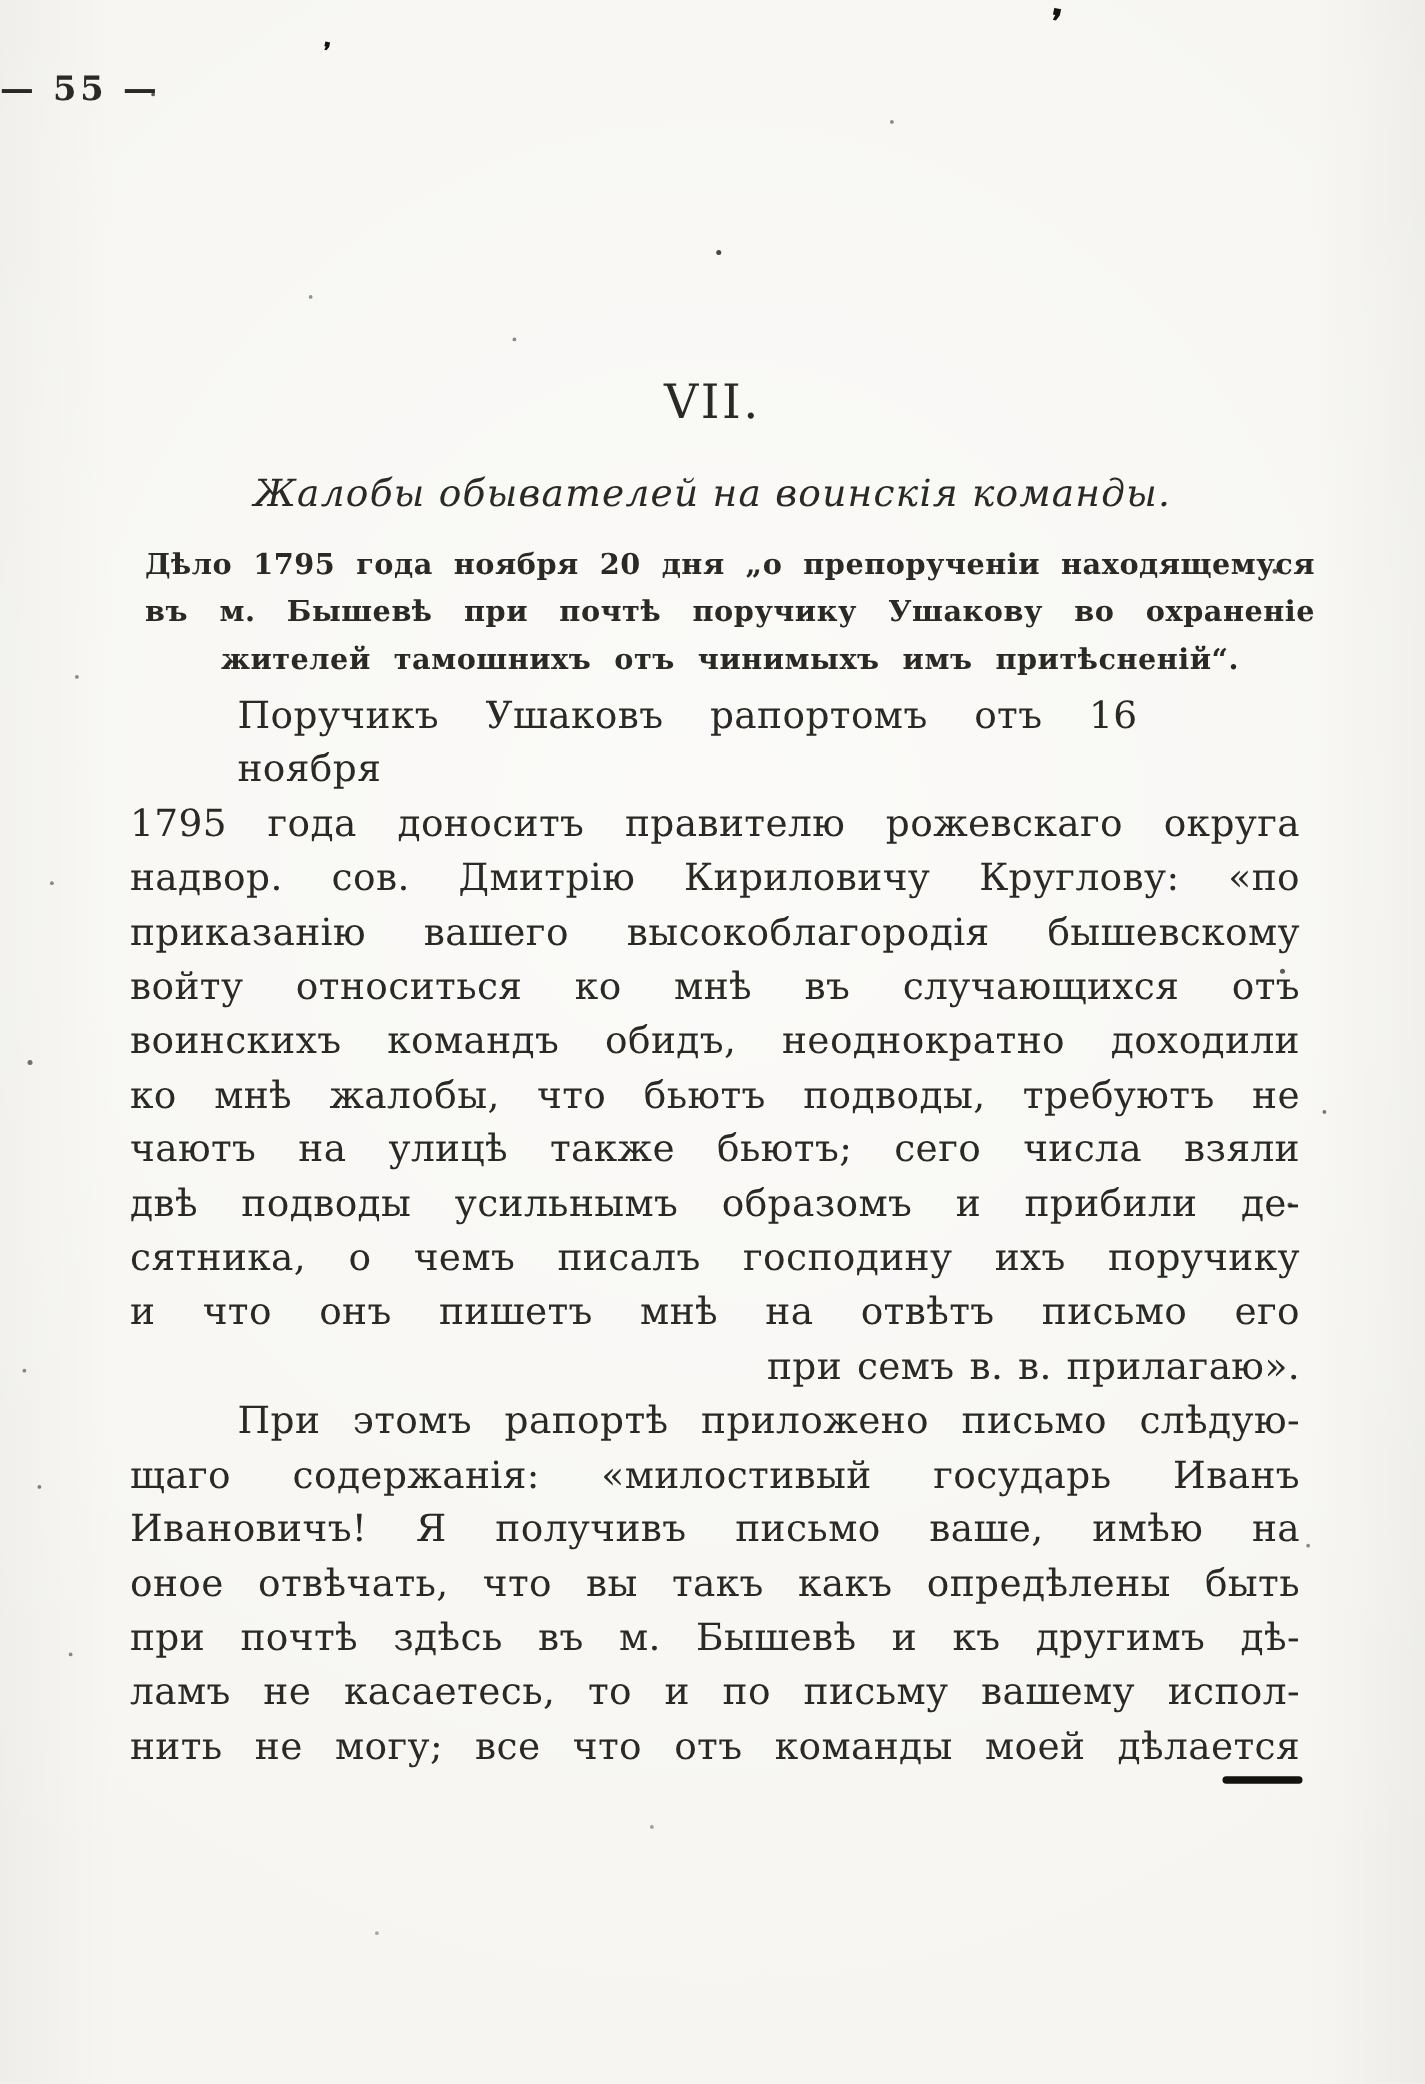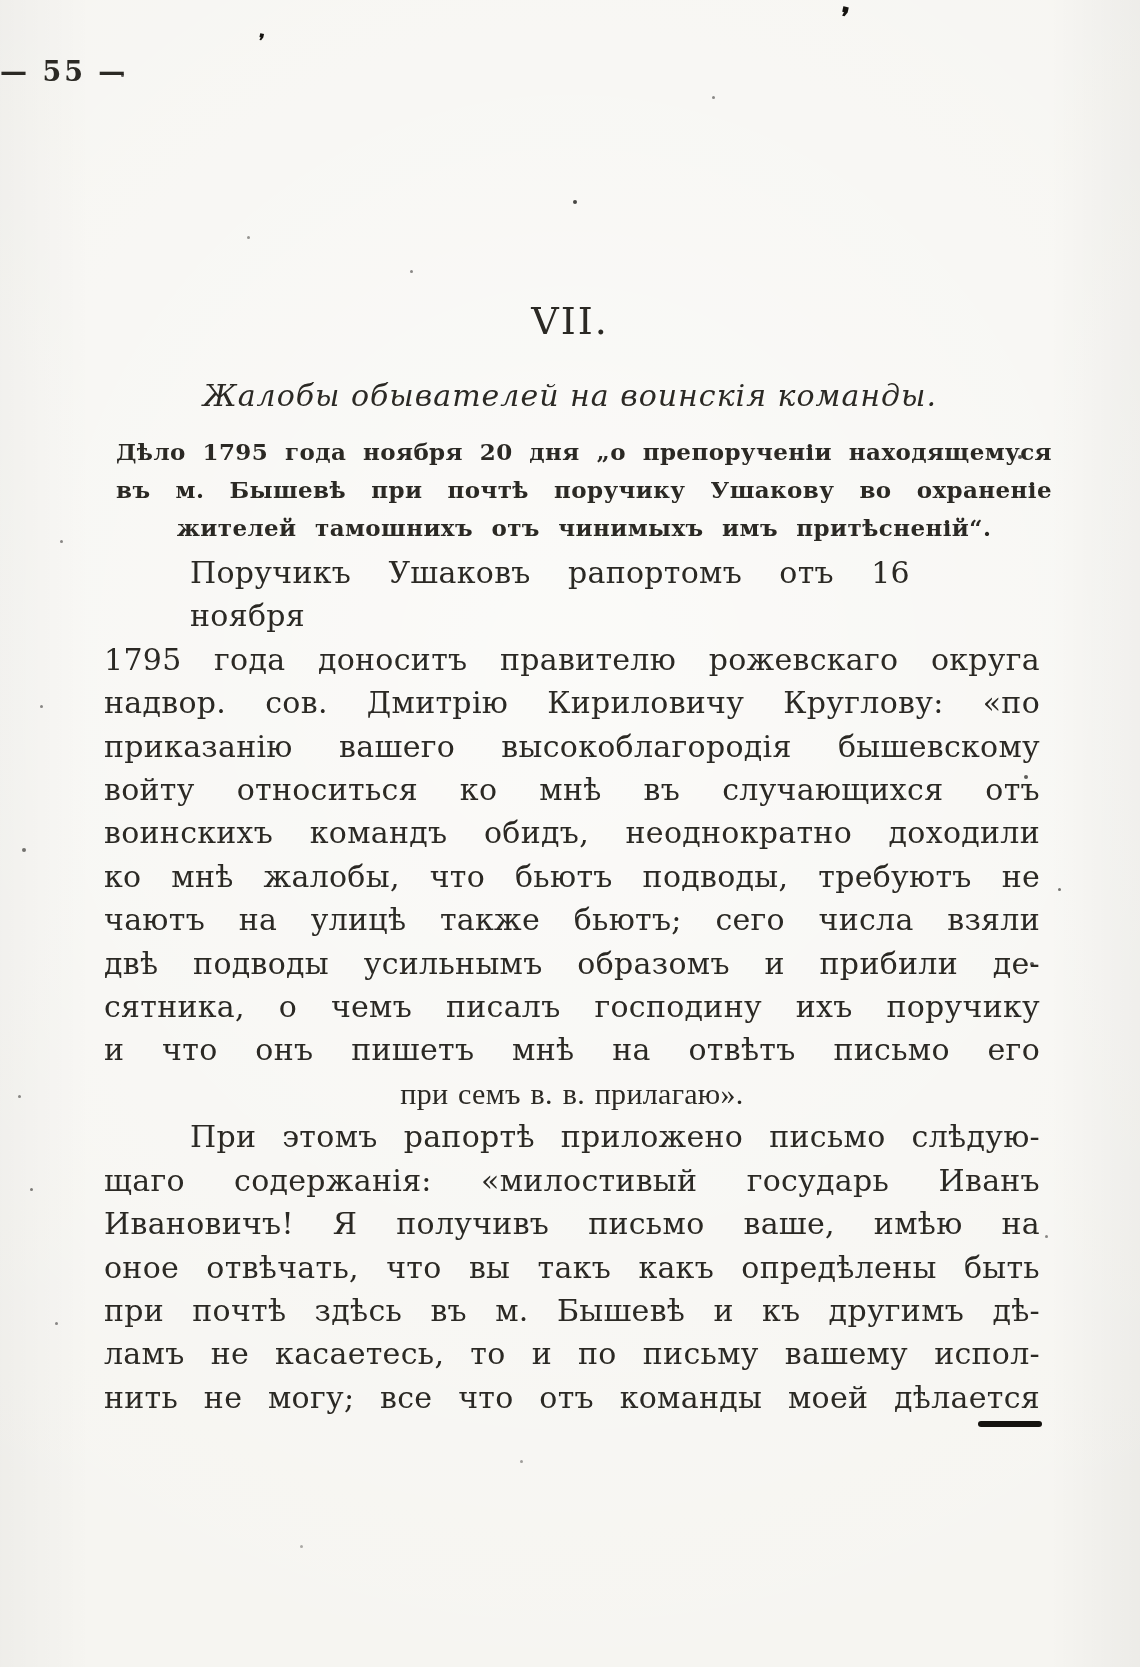--- a/index.html
+++ b/index.html
@@ -58,21 +58,21 @@
 
   .body-text {
     position: absolute; top: 551px; left: 104px; width: 936px;
     font-size: 30px;
     line-height: 43.4px;
     letter-spacing: 0.3px;
     word-spacing: 2px;
   }
 
   .jline { text-align: justify; text-align-last: justify; }
-  .leftline { text-align: center; font-family: Liberation Serif, serif; }
+  .leftline { text-align: right; }
   .centerline { text-align: center; word-spacing: 10px; }
   .p1first { padding-left: 86px; padding-right: 130px; }
   .p2first { padding-left: 86px; }
 
   
   .speck {
     position: absolute;
     background: #1c1a17;
     border-radius: 50%;
   }

